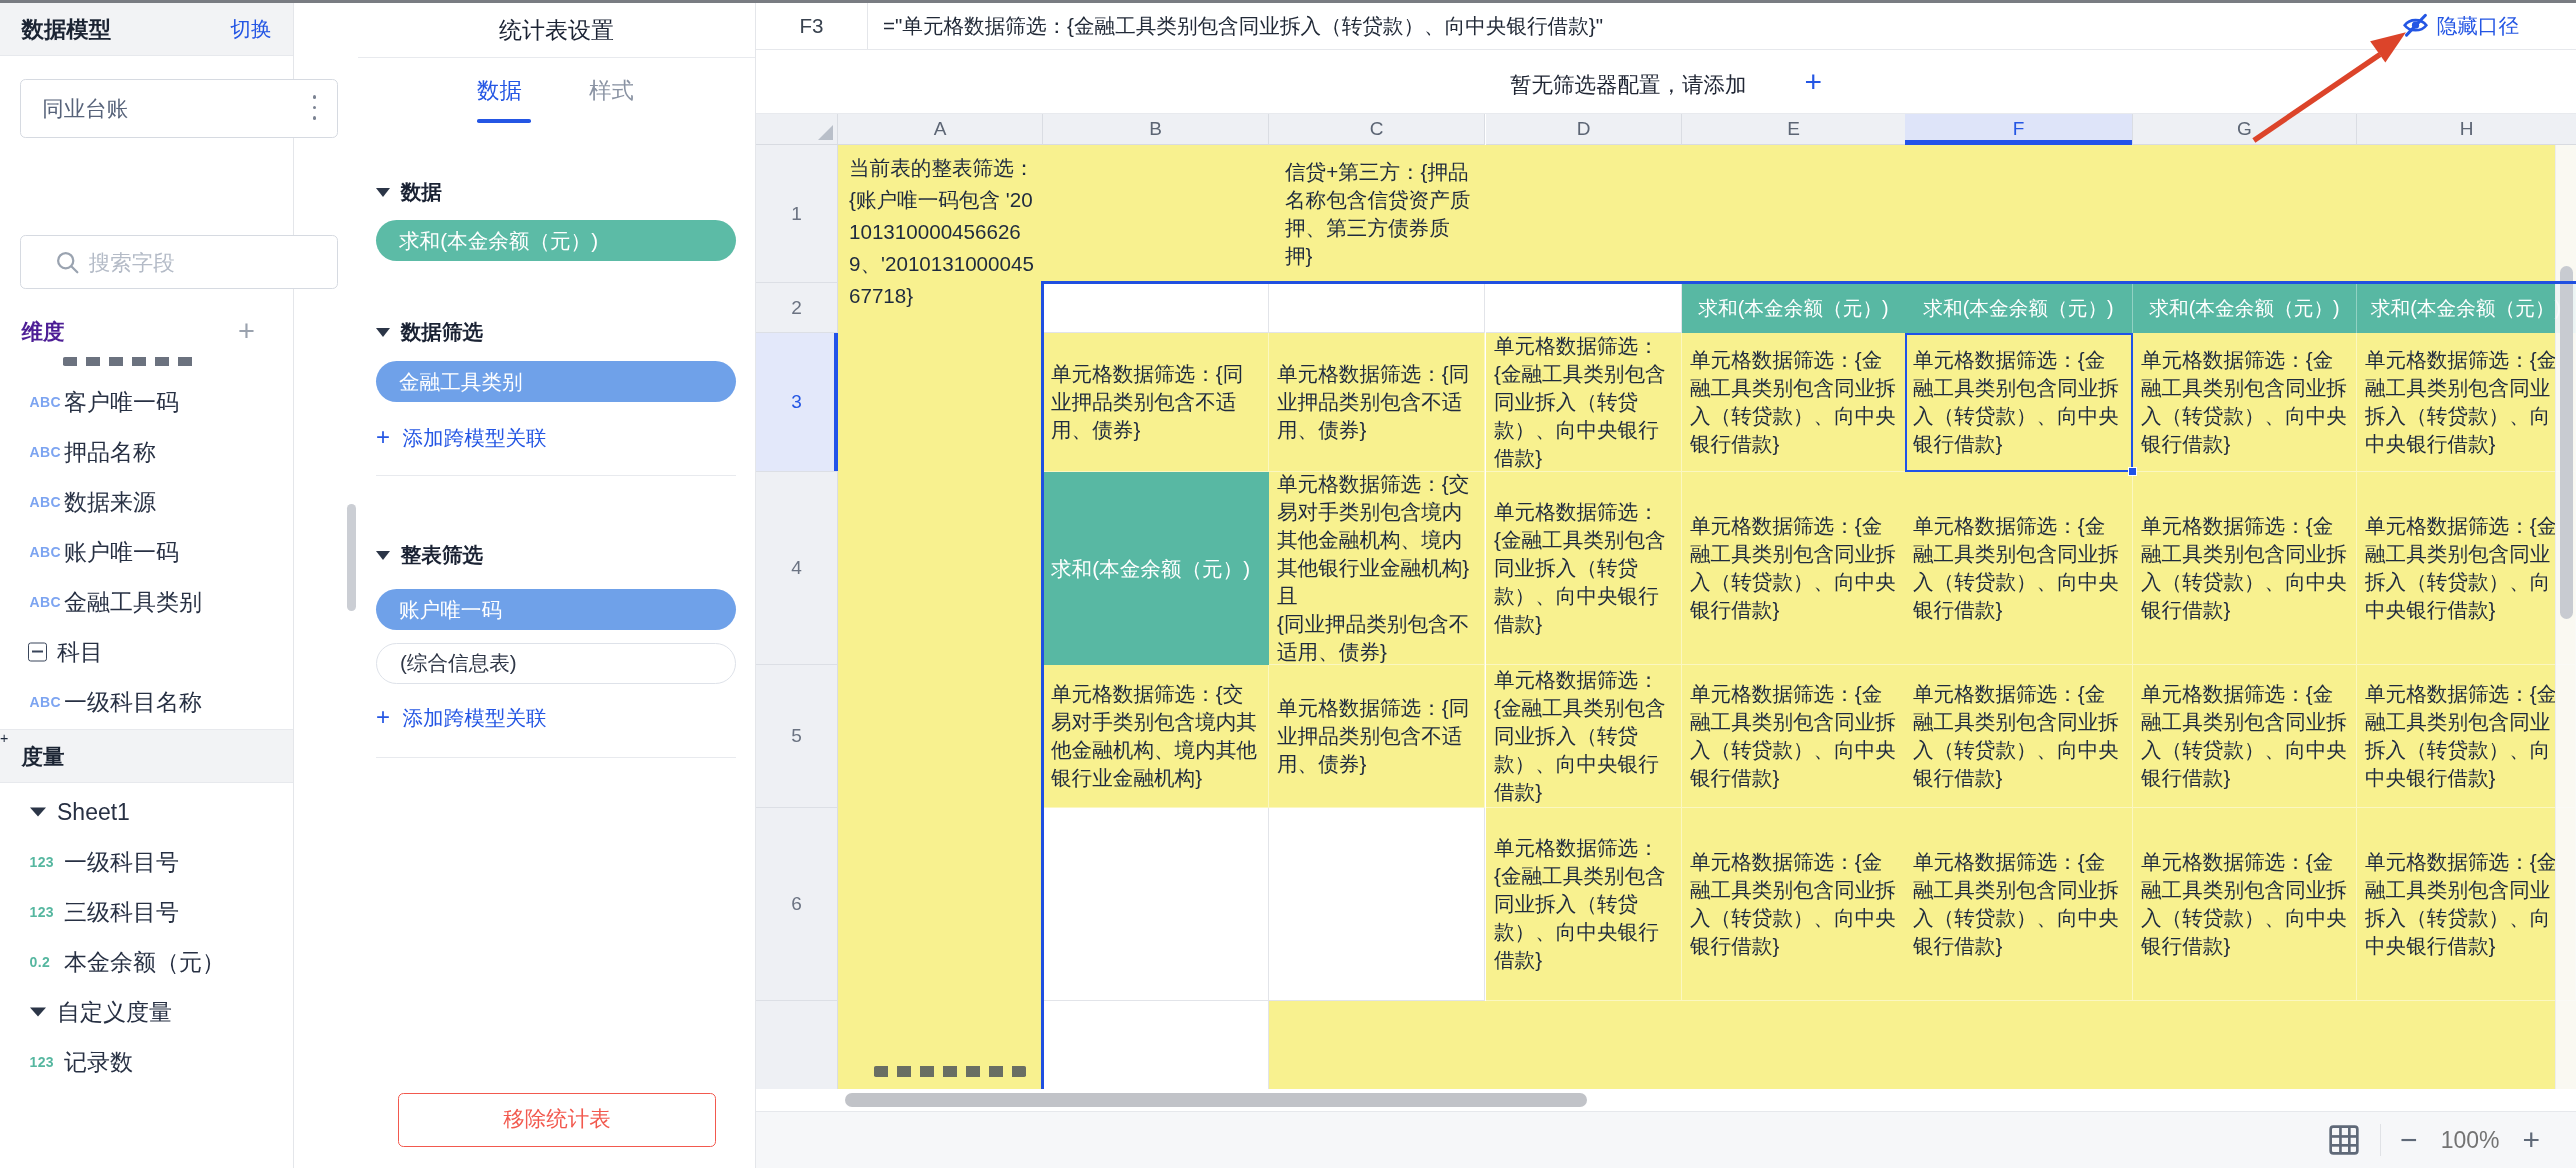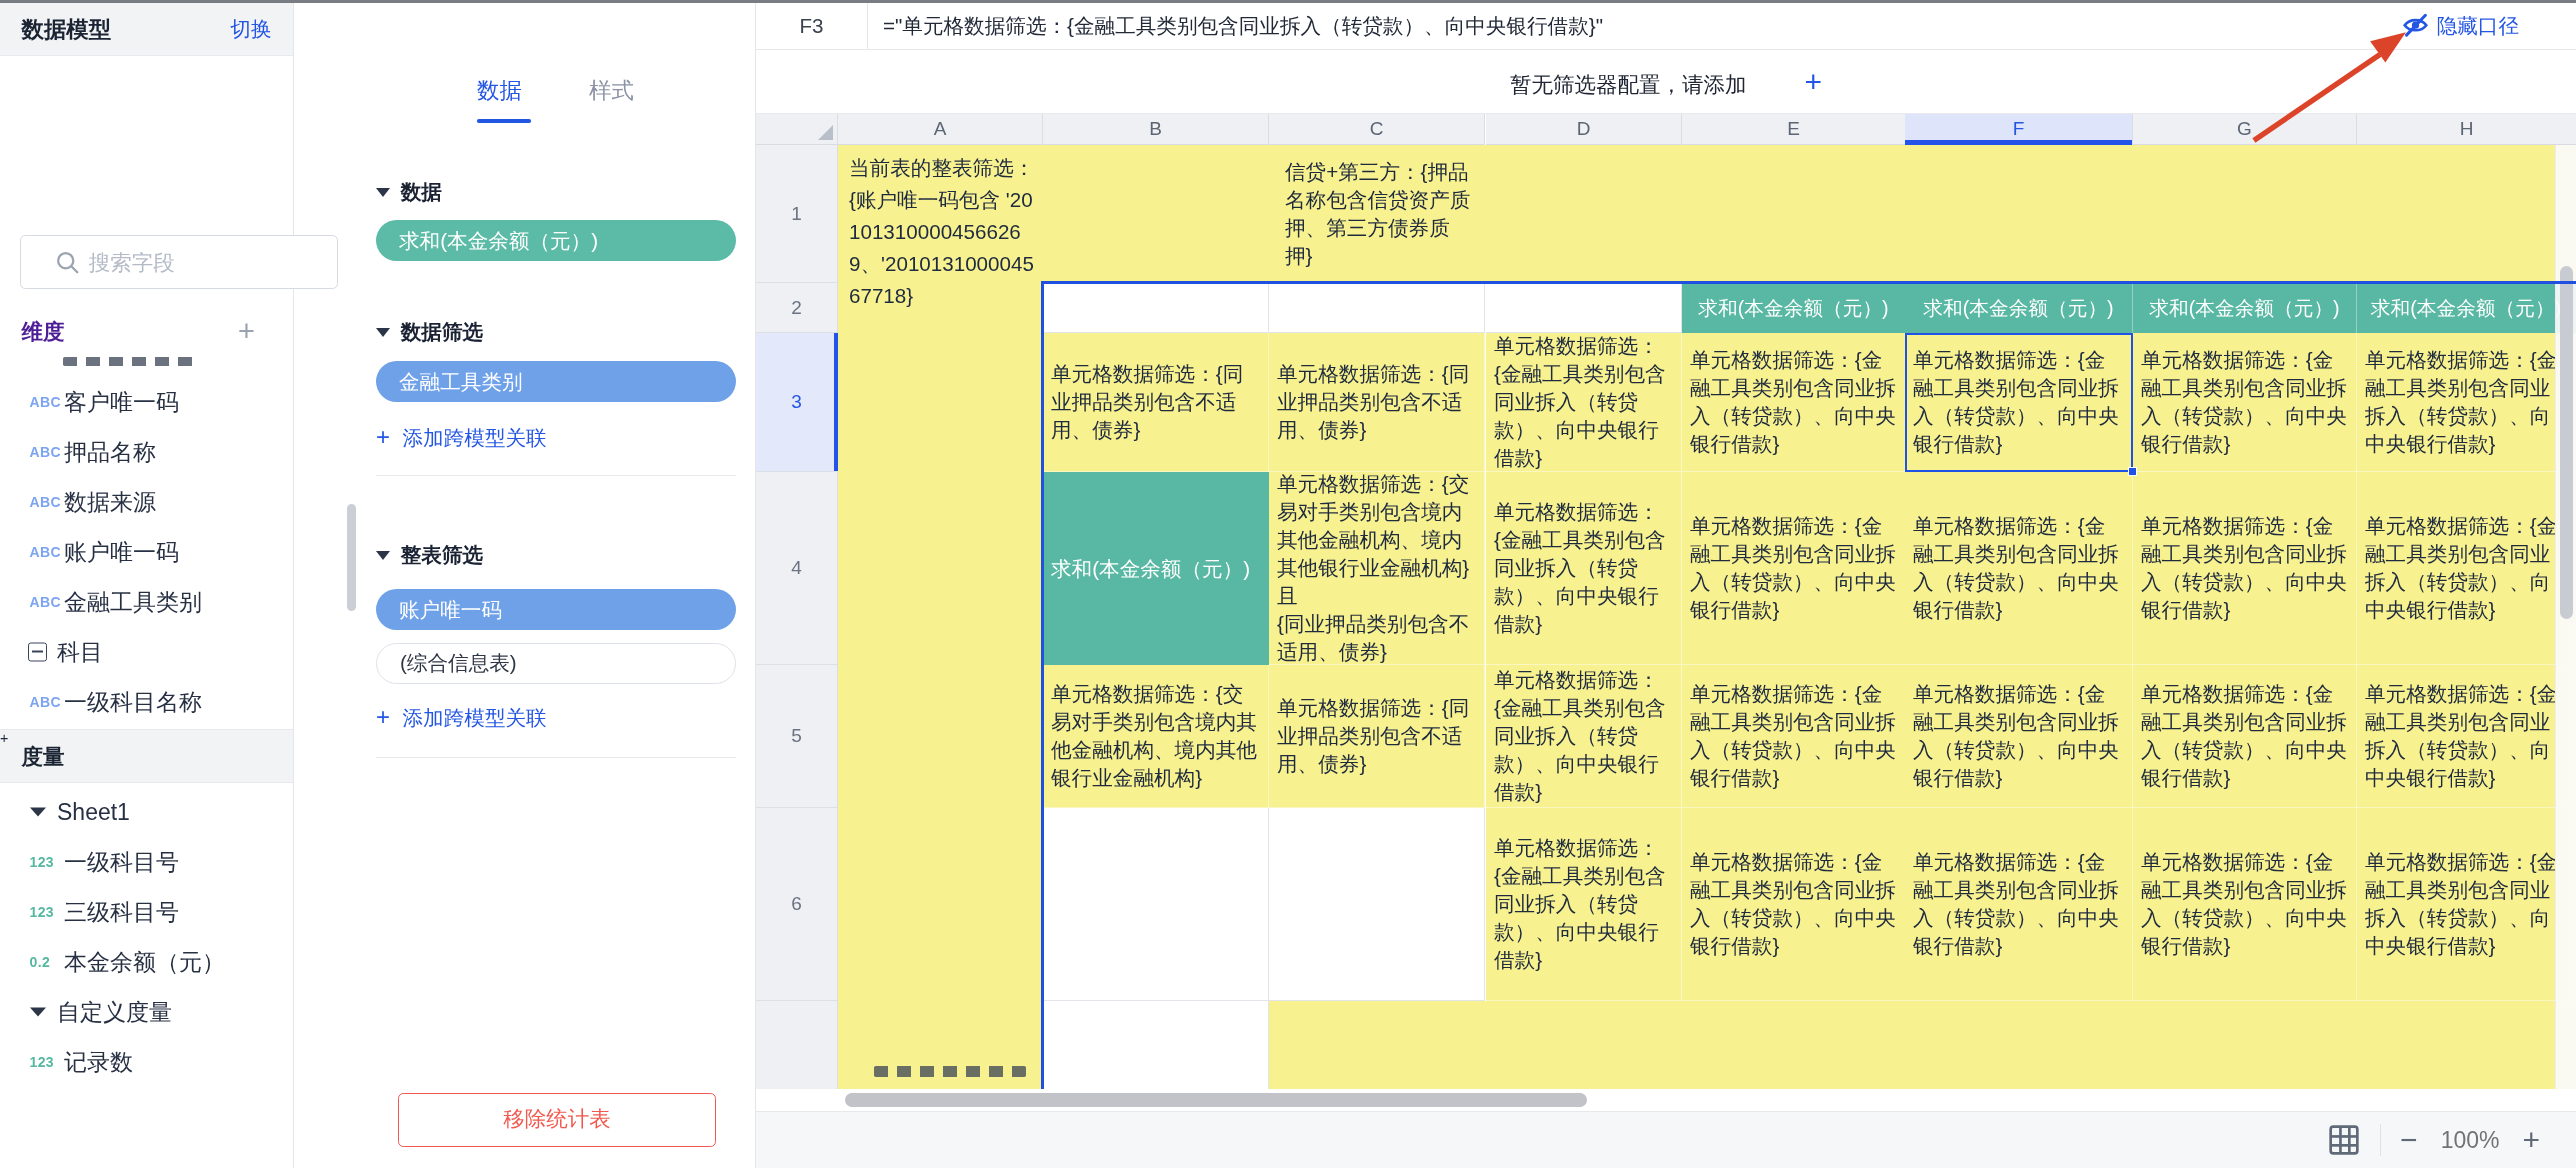--- a/index.html
+++ b/index.html
@@ -121,20 +121,28 @@
 <body>
 
 <div class="app">
   <div class="topstrip"></div>
 
   <div class="sidebar">
     <div class="sb-band" style="top:0;height:53px;border-top:none;">
       <span class="sb-title">数据模型</span>
       <span class="sb-link">切换</span>
     </div>
+    <div class="model-box">
+      <span class="mtext">同业台账</span>
+      <span class="kebab">
+          <i></i>
+          <i></i>
+          <i></i>
+        </span>
+    </div>
     <div class="search-box">
       <svg width="25" height="25" viewBox="0 0 28 28">
         <circle cx="12" cy="12" r="8.5" fill="none" stroke="#9AA3B0" stroke-width="2.5"></circle>
         <line x1="18.5" y1="18.5" x2="25" y2="25" stroke="#9AA3B0" stroke-width="2.5" stroke-linecap="round"></line>
       </svg>
       <span class="ph">搜索字段</span>
     </div>
 
     <div class="list-head" style="top:309px;">
       <span class="lh-t">维度</span>
@@ -198,20 +206,23 @@
       <span class="grp-caret"></span>
       <span class="flabel near">自定义度量</span>
     </div>
     <div class="fld-item" style="top:1034px;">
       <span class="badge num">123</span>
       <span class="flabel">记录数</span>
     </div>
   </div>
 
   <div class="panel">
+    <div class="panel-title">
+      <span>统计表设置</span>
+    </div>
     <div class="tabs">
       <span class="tab active" style="left:119px;">数据</span>
       <span class="tab idle" style="left:231px;">样式</span>
       <span class="tab-underline"></span>
     </div>
     <div class="sec-head" style="top:175px;"><span class="tri"></span><span>数据</span></div>
     <div class="pill teal" style="top:217px;">求和(本金余额（元）)</div>
     <div class="sec-head" style="top:315px;"><span class="tri"></span><span>数据筛选</span></div>
     <div class="pill blue" style="top:358px;">金融工具类别</div>
     <div class="add-link" style="top:420px;"><span class="pl">+</span><span>添加跨模型关联</span></div>

